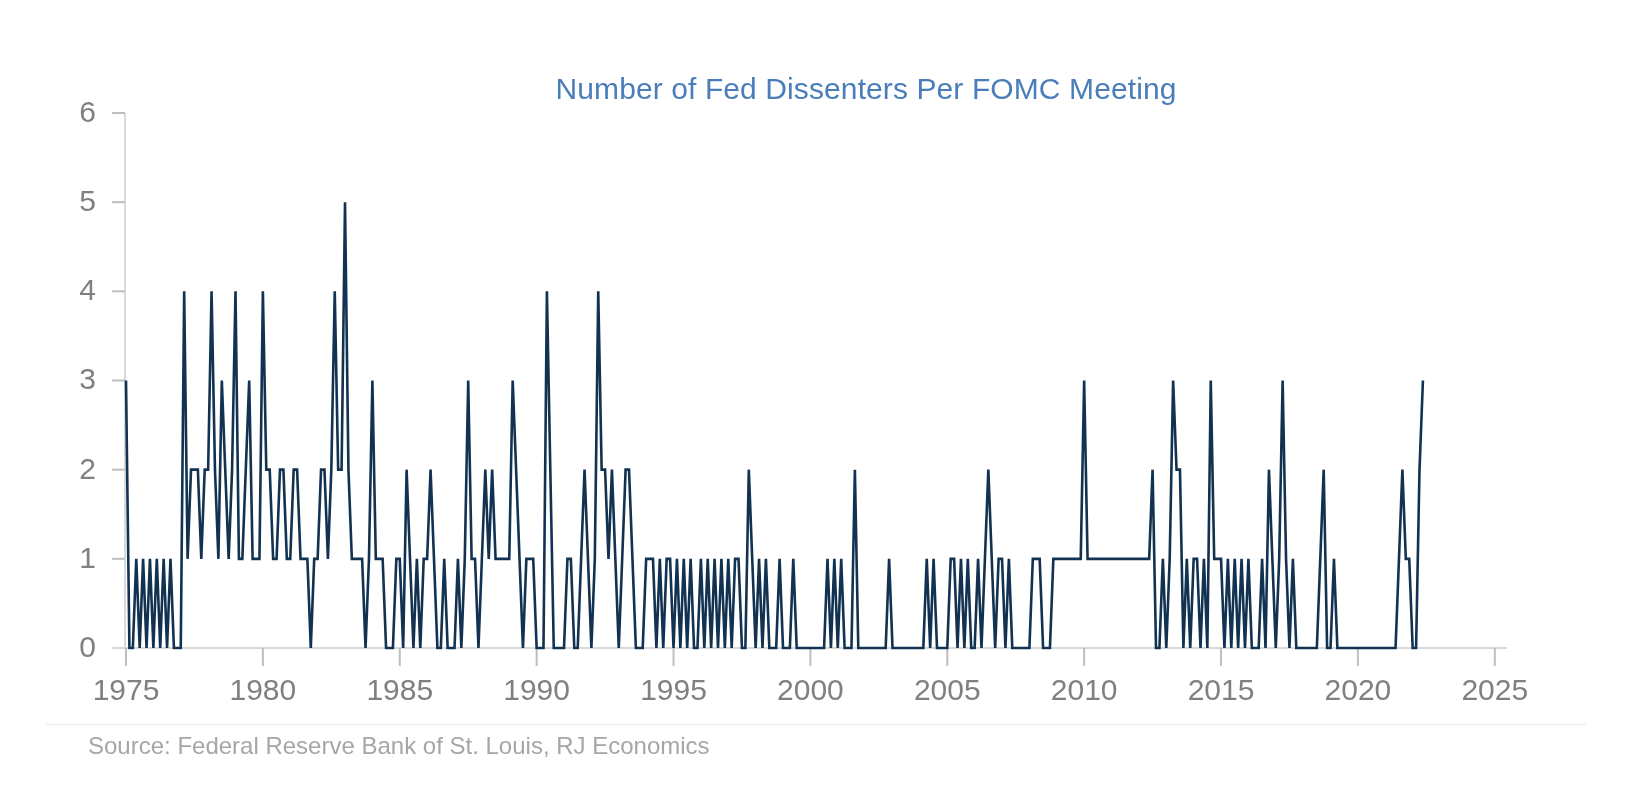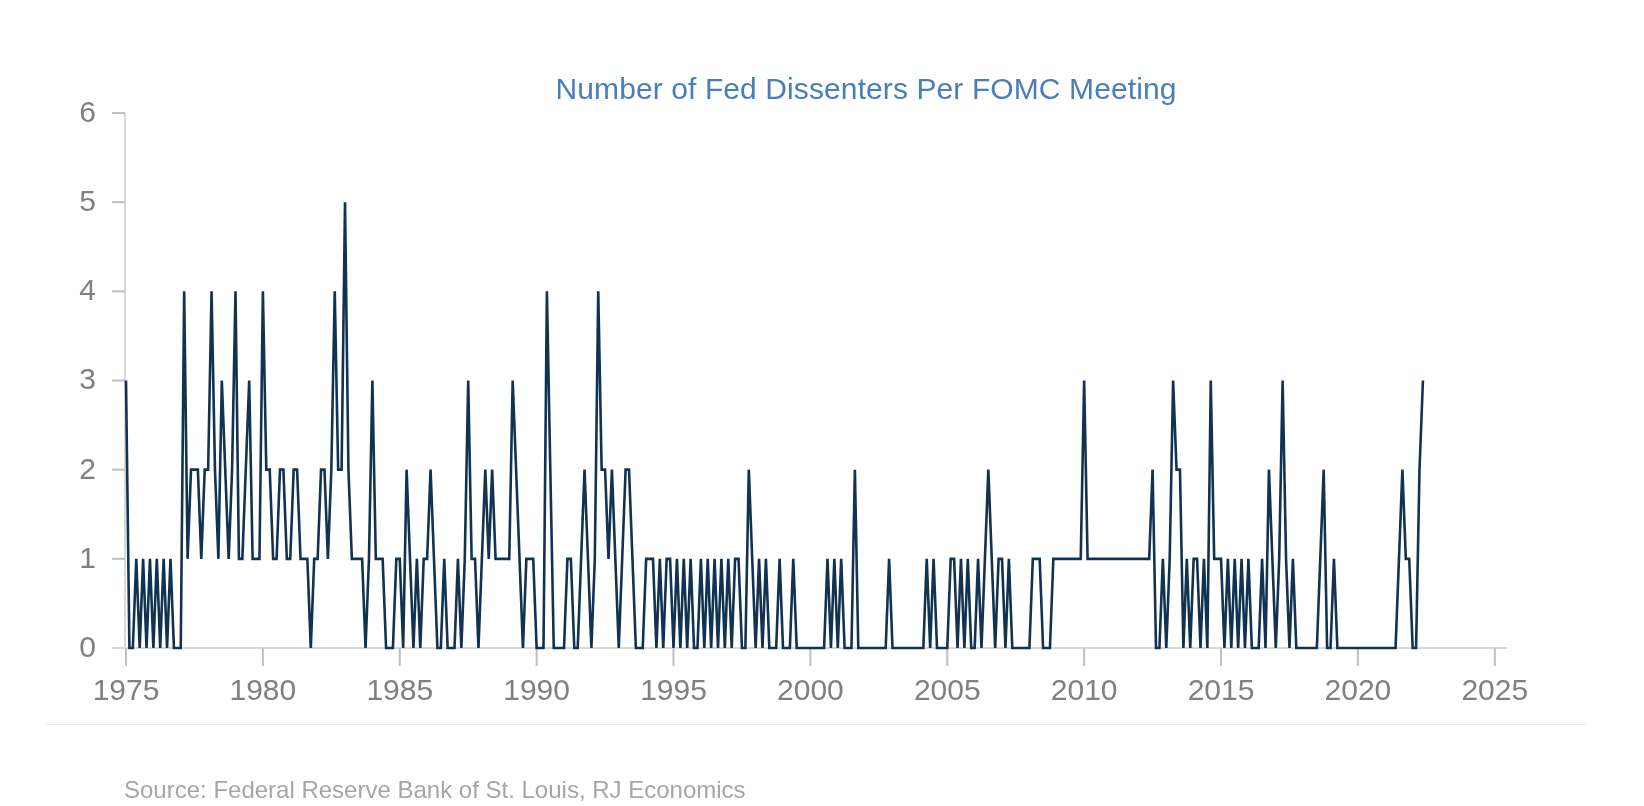--- a/index.html
+++ b/index.html
@@ -52,26 +52,25 @@
     stroke-linecap:butt;
   }
   #source-sep{
     position:absolute;
     left:46px;top:724px;
     width:1540px;height:1px;
     background:#E8E8E8;
   }
   #source-note{
     position:absolute;
-    left:88px;top:776px;
+    left:88px;top:732px;
     font-size:24px;
     color:#A6A6A6;
     font-weight:400;
     white-space:nowrap;
-    margin-left:36px;
   }
 </style>
 </head>
 <body>
 
 <div id="chart-card">
 
   <div id="chart-title">Number of Fed Dissenters Per FOMC Meeting</div>
 
   <svg id="plot-svg" width="1644" height="806">

